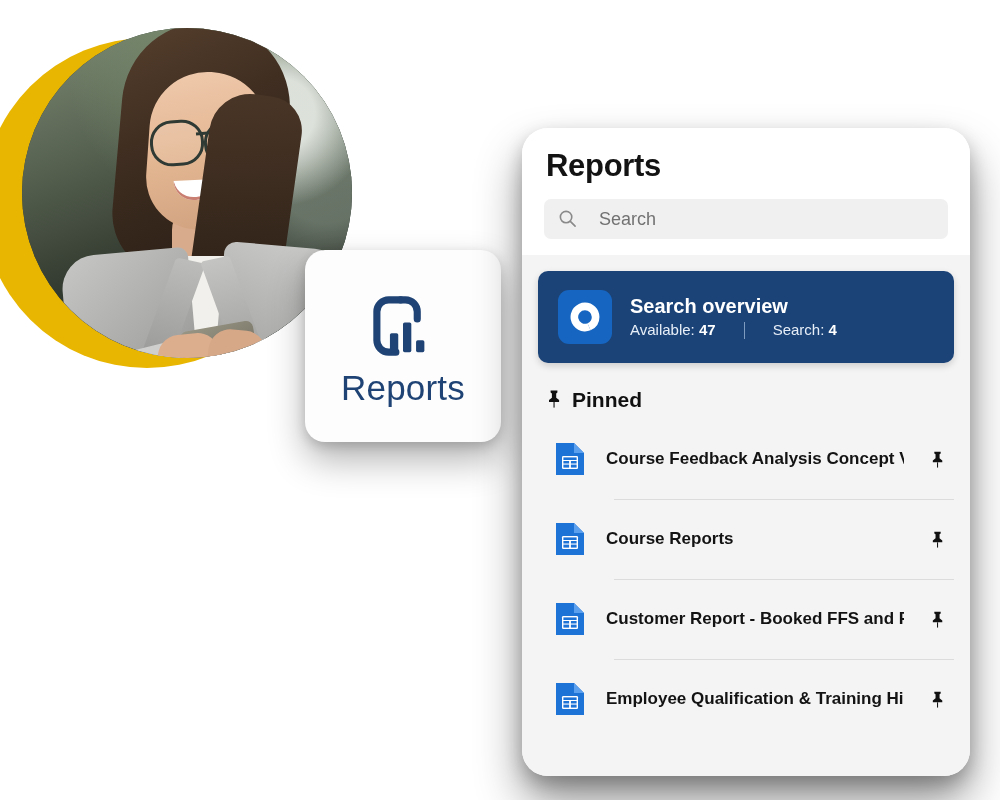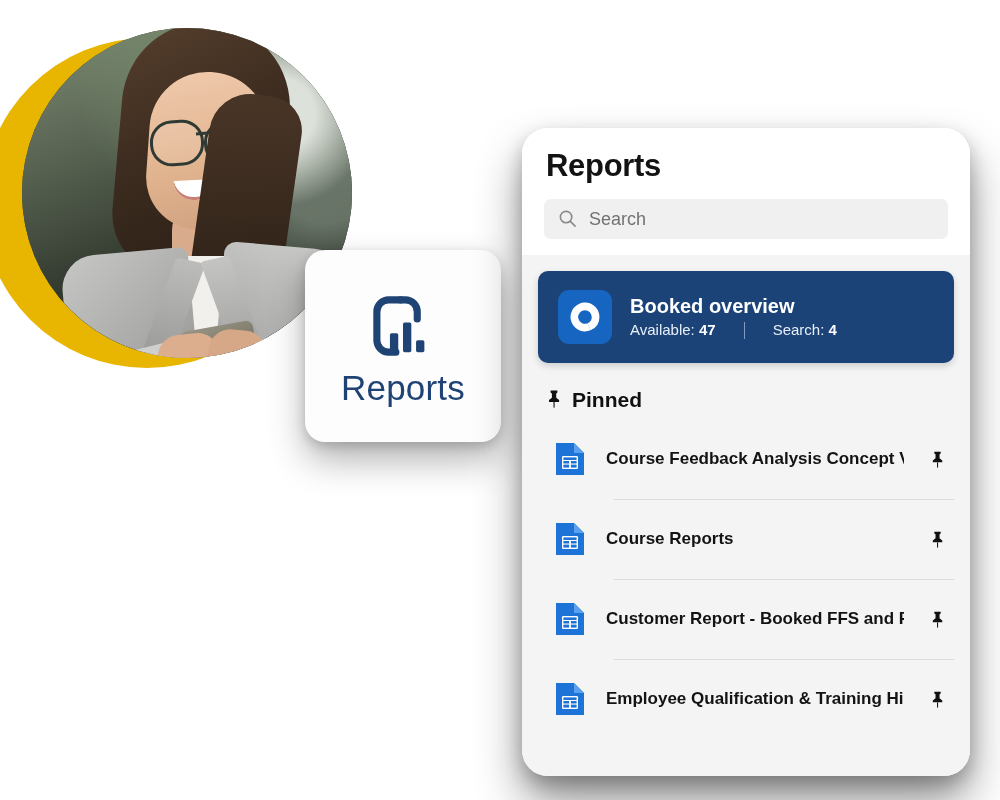--- a/index.html
+++ b/index.html
@@ -247,21 +247,21 @@
     line-height: 1.05;
     letter-spacing: -0.3px;
   }
   .search-box {
     height: 40px;
     background: #f0f0f0;
     border-radius: 7px;
     display: flex;
     align-items: center;
     padding: 0 14px;
-    gap: 12px;
+    gap: 22px;
   }
   .search-icon { flex: 0 0 auto; display: block; }
   .search-placeholder {
     font-size: 18px;
     color: #727272;
     line-height: 1;
   }
 
   .phone-body {
     background: #f4f4f5;
@@ -418,21 +418,21 @@
 
       <div class="overview-card">
         <div class="overview-icon-tile">
           <svg width="34" height="34" viewBox="0 0 40 40">
             <path d="M20 3 A17 17 0 0 1 37 20 L28 20 A8 8 0 0 0 20 12 Z" fill="#ffffff"></path>
             <path d="M37 20 A17 17 0 0 1 26.5 35.7 L23 27.4 A8 8 0 0 0 28 20 Z" fill="#ffffff"></path>
             <path d="M26.5 35.7 A17 17 0 1 1 20 3 L20 12 A8 8 0 1 0 23 27.4 Z" fill="#ffffff"></path>
           </svg>
         </div>
         <div class="overview-texts">
-          <div class="overview-title">Booked overview</div>
+          <div class="overview-title">Search overview</div>
           <div class="overview-meta">
             <span>
               <span>Available:</span>
               <b>47</b>
             </span>
             <span class="meta-div"></span>
             <span>
               <span>Search:</span>
               <b>4</b>
             </span>

